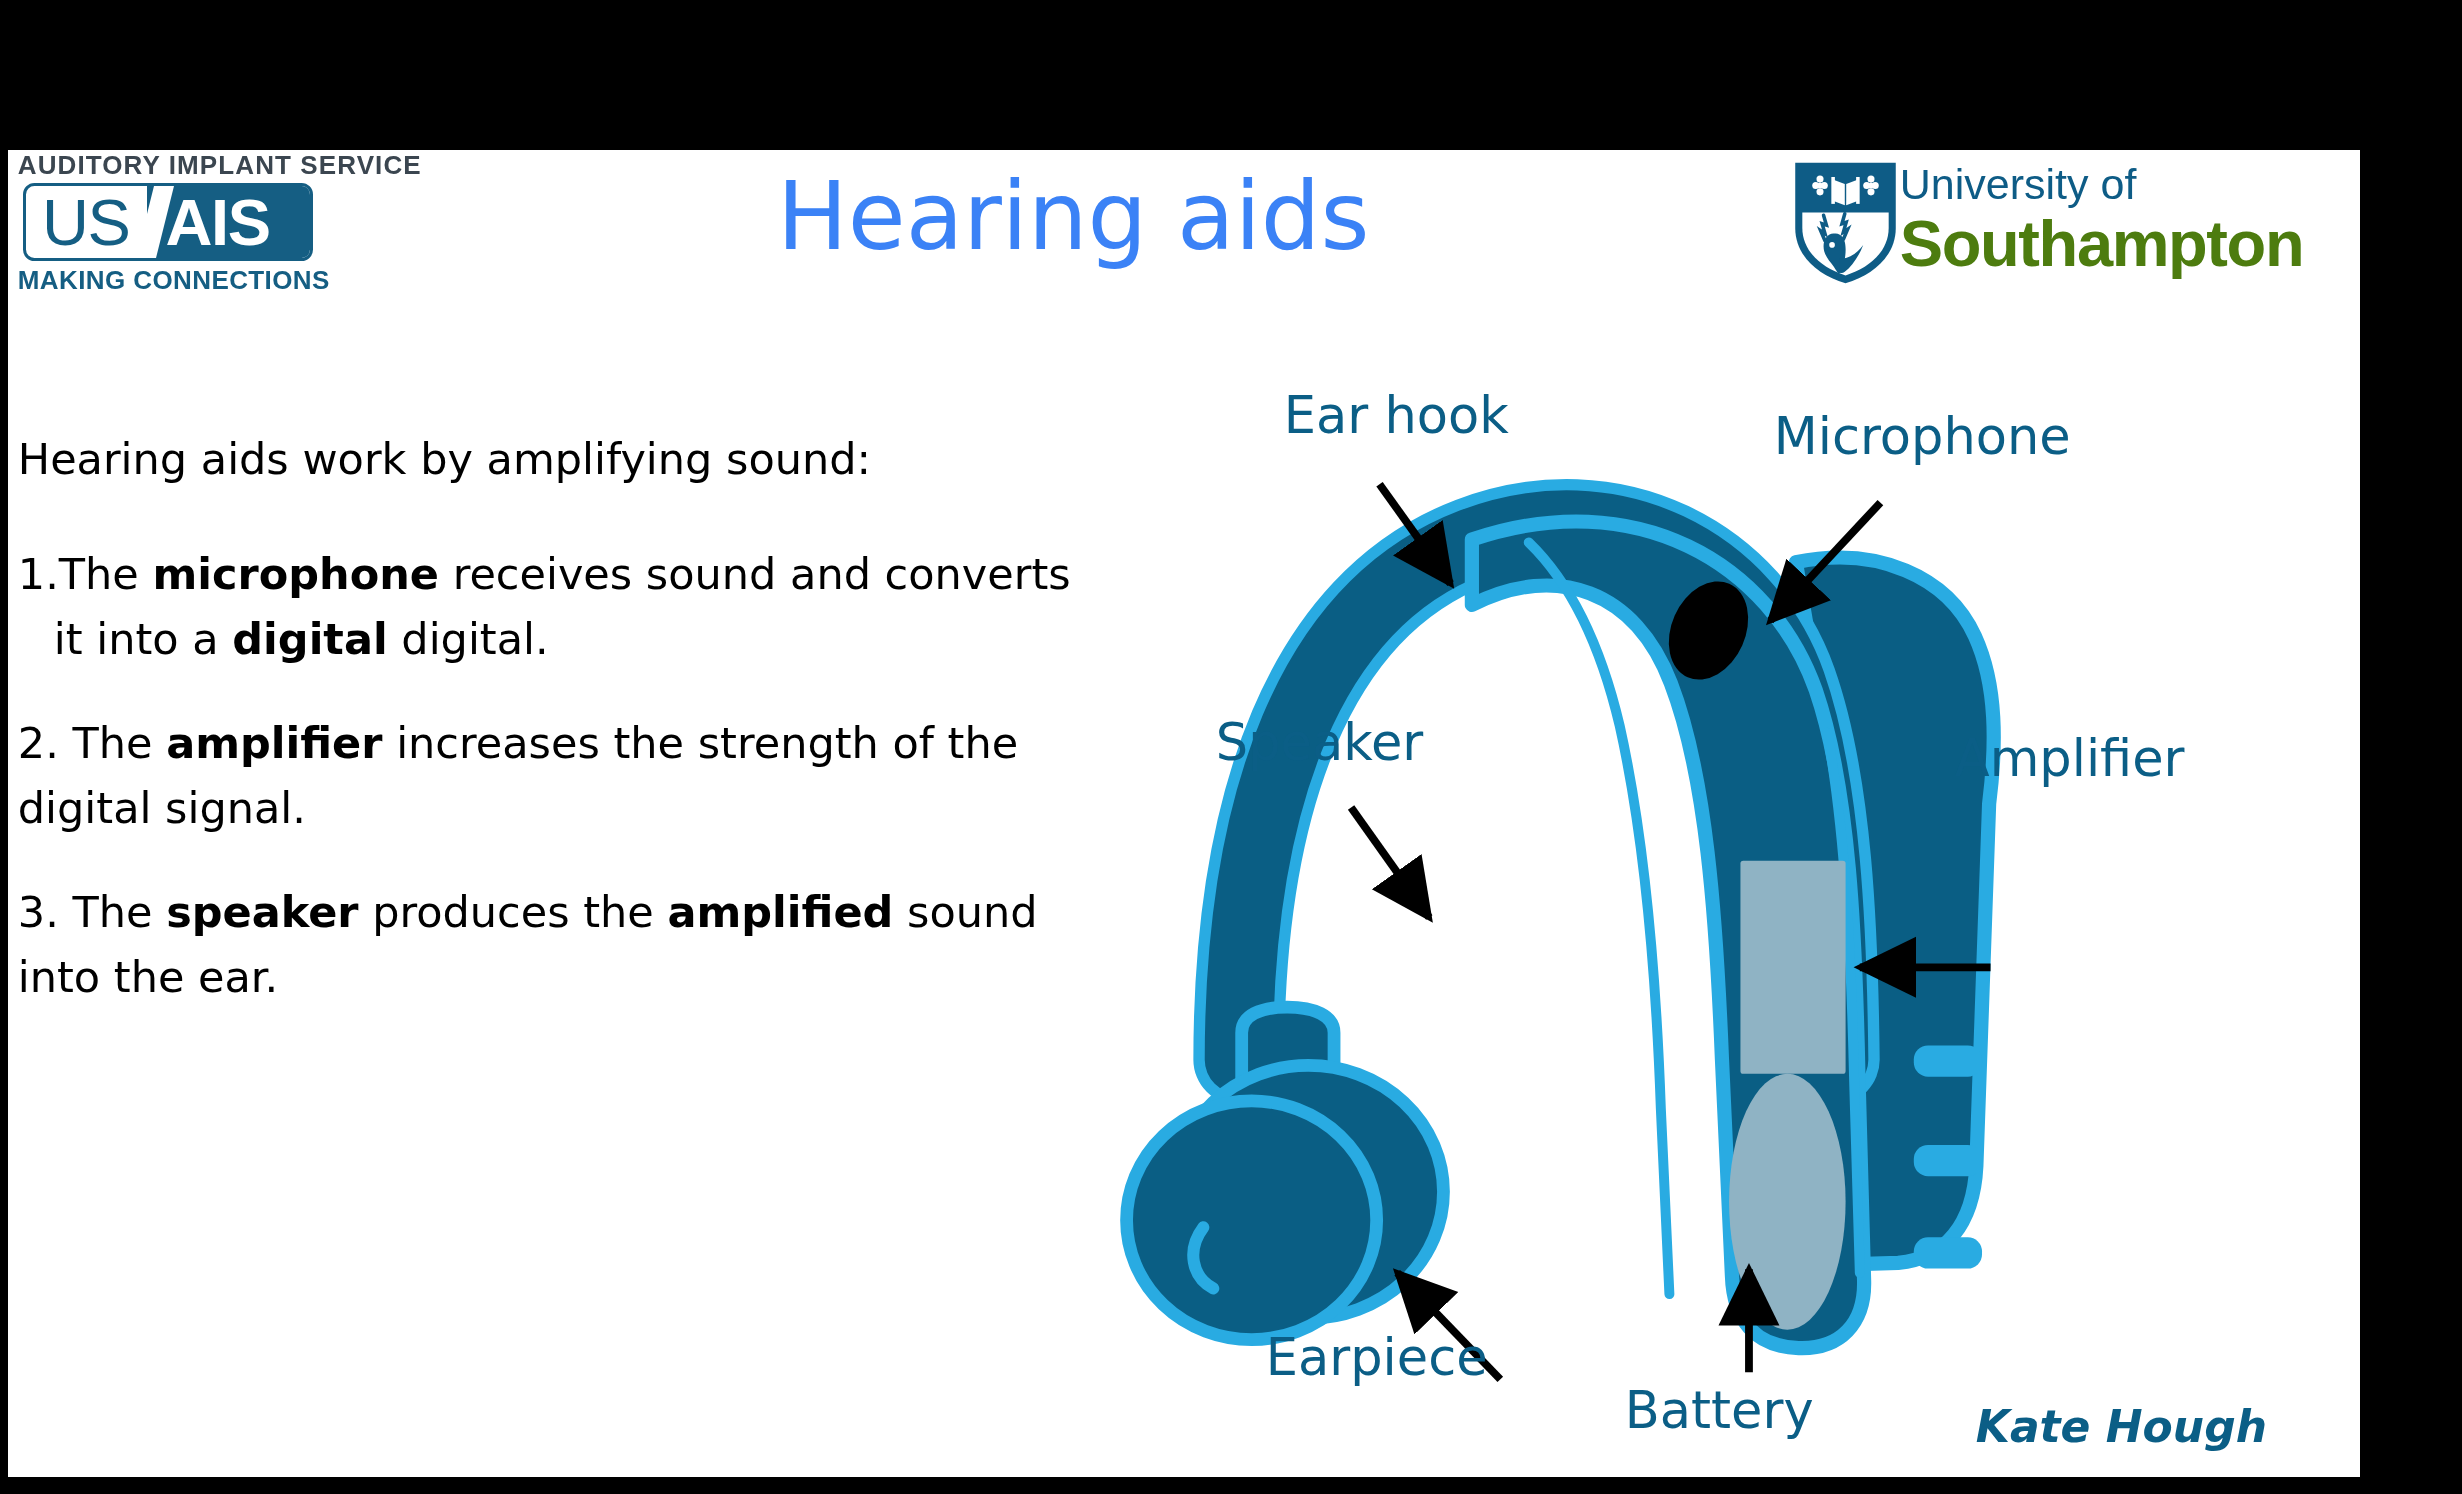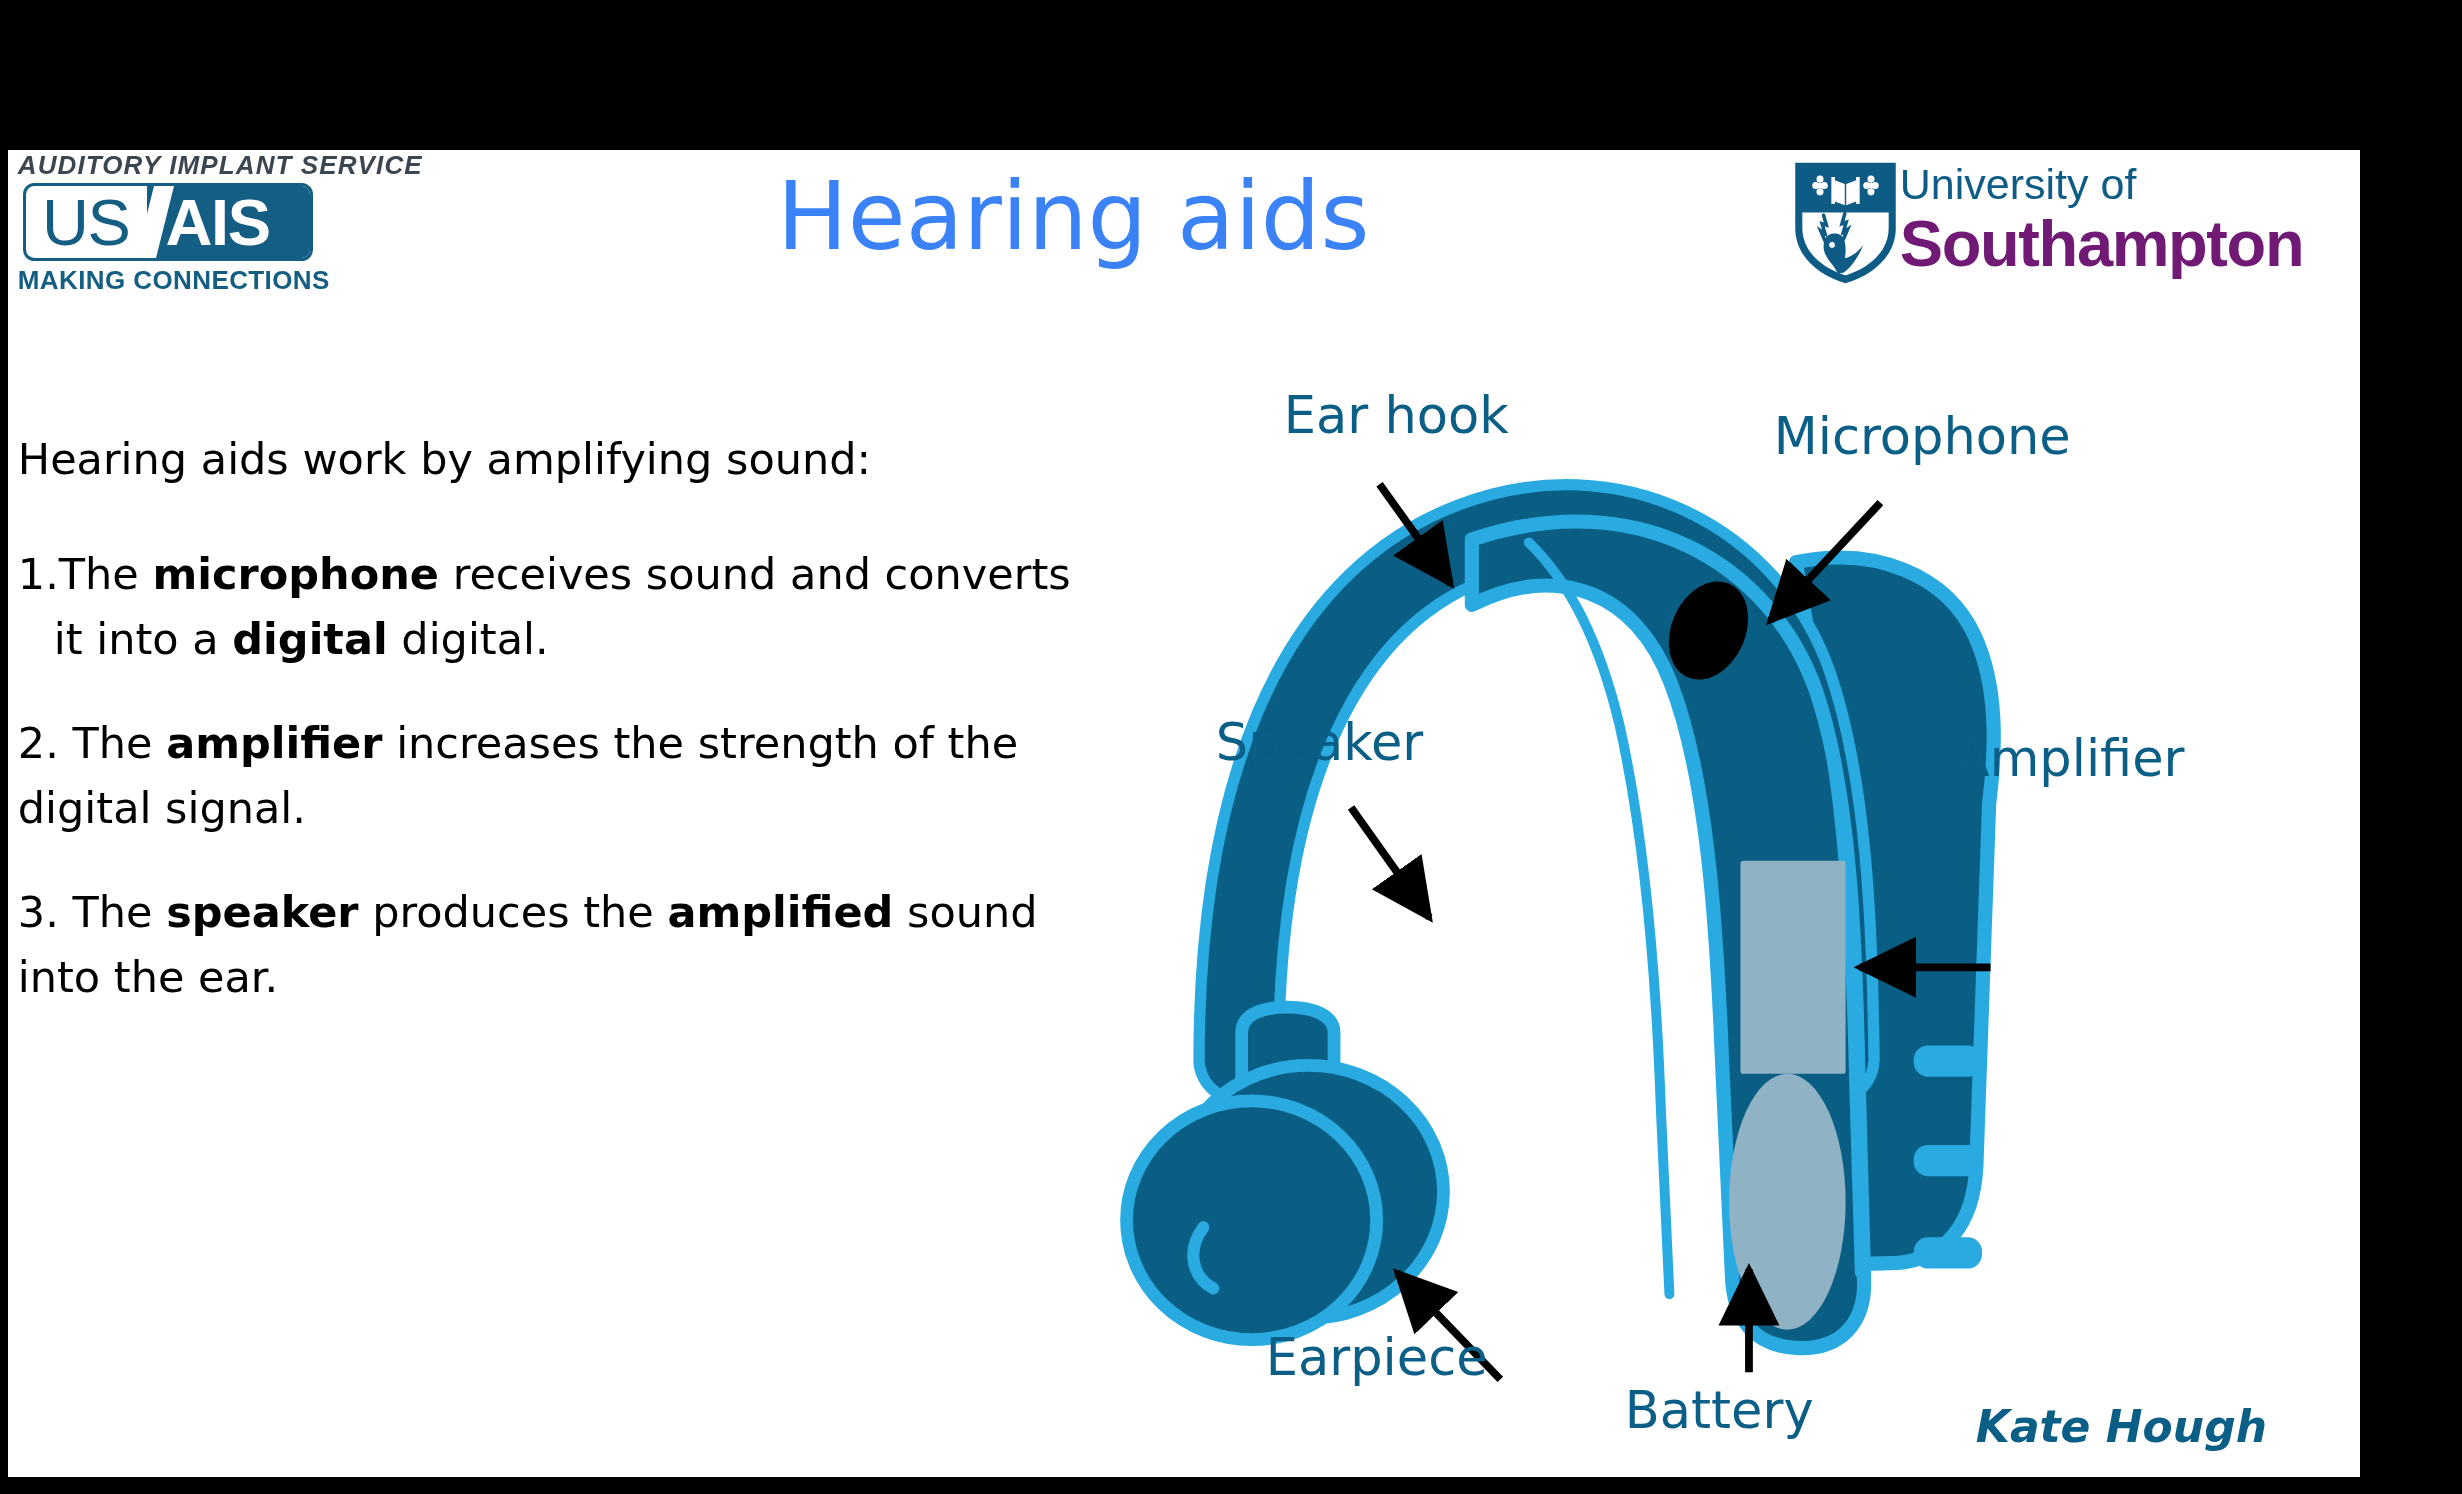--- a/index.html
+++ b/index.html
@@ -44,21 +44,20 @@
     position: absolute;
     left: 0; top: 0;
     width: 306px;
     text-align: center;
     font-family: "Liberation Sans", sans-serif;
     font-size: 26px;
     font-weight: bold;
     letter-spacing: 1.1px;
     color: #3b4650;
     white-space: nowrap;
-    font-style: italic;
   }
   .usais-box {
     position: absolute;
     left: 5.7px;
     top: 33px;
     width: 290px;
     height: 78px;
     border: 3.6px solid #155e83;
     border-radius: 11.4px;
     box-sizing: border-box;
@@ -150,21 +149,21 @@
     font-size: 43px;
     font-weight: normal;
     color: #0e5c86;
     line-height: 47px;
     white-space: nowrap;
   }
   .soton-l2 {
     font-family: "Liberation Sans", sans-serif;
     font-size: 65px;
     font-weight: bold;
-    color: #701a75;
+    color: #4d7c0f;
     line-height: 71px;
     letter-spacing: -1.4px;
     white-space: nowrap;
   }
 
   
   #body-text {
     position: absolute;
     left: 10px;
     top: 277px;

